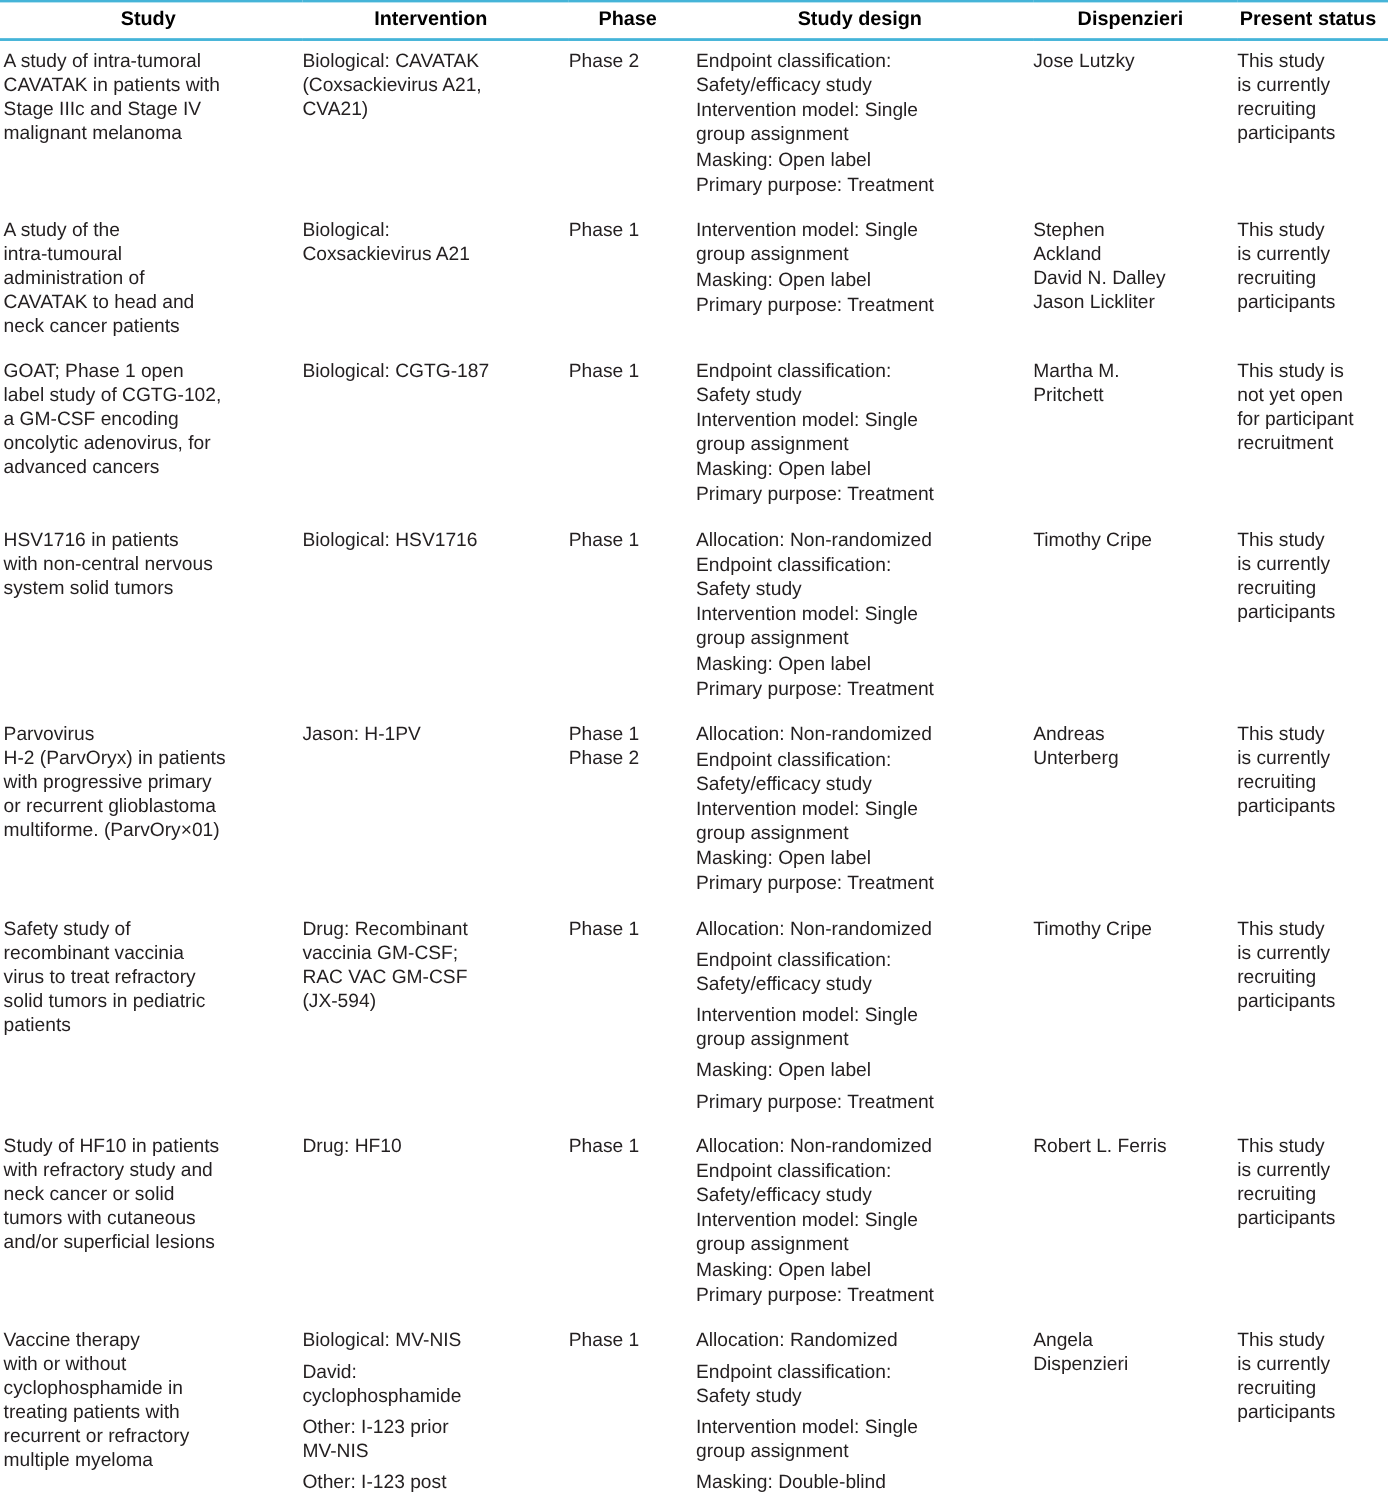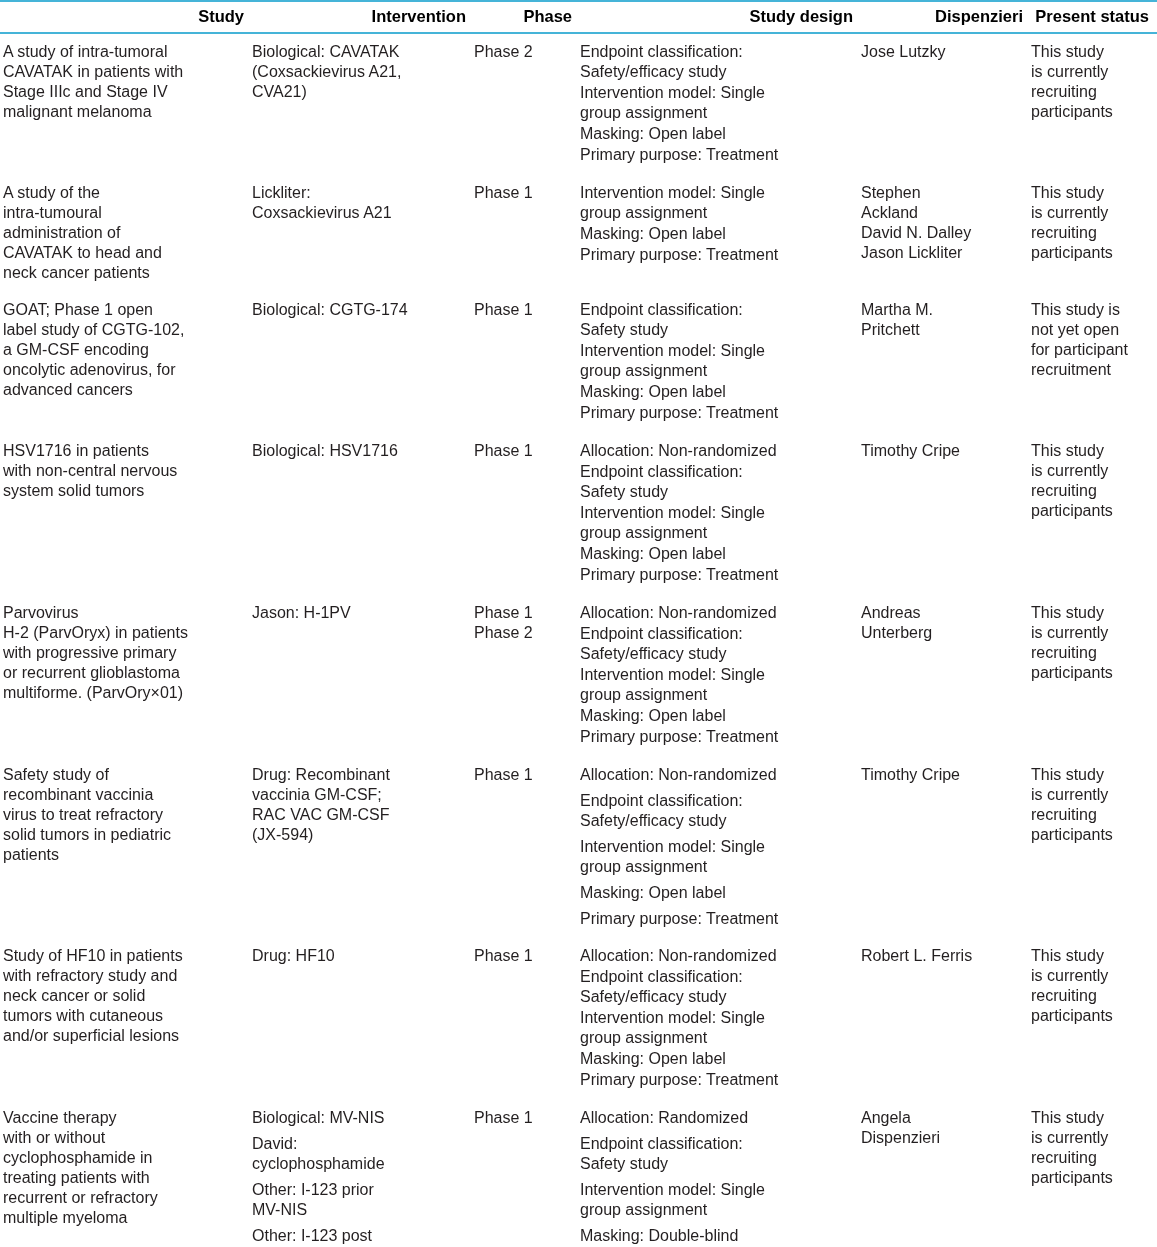--- a/index.html
+++ b/index.html
@@ -19,21 +19,21 @@
     border-top:2px solid var(--accent);
   }
   col.c-study{width:252px;}
   col.c-intervention{width:222px;}
   col.c-phase{width:106px;}
   col.c-design{width:281px;}
   col.c-investigator{width:170px;}
   col.c-status{width:126px;}
 
   thead th{
-    text-align:right;
+    text-align:center;
     vertical-align:top;
     font-size:16.5px;
     font-weight:bold;
     color:#000;
     padding:5px 8px 6px 0;
     border-bottom:2px solid var(--accent);
   }
   thead th:first-child{padding-left:3px;}
 
   tbody td{
@@ -89,41 +89,41 @@
 is currently
 recruiting
 participants</td>
   </tr>
       <tr>
     <td>A study of the
 intra-tumoural
 administration of
 CAVATAK to head and
 neck cancer patients</td>
-    <td><div class="para">Lickliter:
+    <td><div class="para">Biological:
 Coxsackievirus A21</div></td>
     <td>Phase 1</td>
     <td><div class="para">Intervention model: Single
 group assignment</div><div class="para">Masking: Open label</div><div class="para">Primary purpose: Treatment</div></td>
     <td>Stephen
 Ackland
 David N. Dalley
 Jason Lickliter</td>
     <td>This study
 is currently
 recruiting
 participants</td>
   </tr>
       <tr>
     <td>GOAT; Phase 1 open
 label study of CGTG-102,
 a GM-CSF encoding
 oncolytic adenovirus, for
 advanced cancers</td>
-    <td><div class="para">Biological: CGTG-174</div></td>
+    <td><div class="para">Biological: CGTG-187</div></td>
     <td>Phase 1</td>
     <td><div class="para">Endpoint classification:
 Safety study</div><div class="para">Intervention model: Single
 group assignment</div><div class="para">Masking: Open label</div><div class="para">Primary purpose: Treatment</div></td>
     <td>Martha M.
 Pritchett</td>
     <td>This study is
 not yet open
 for participant
 recruitment</td>

